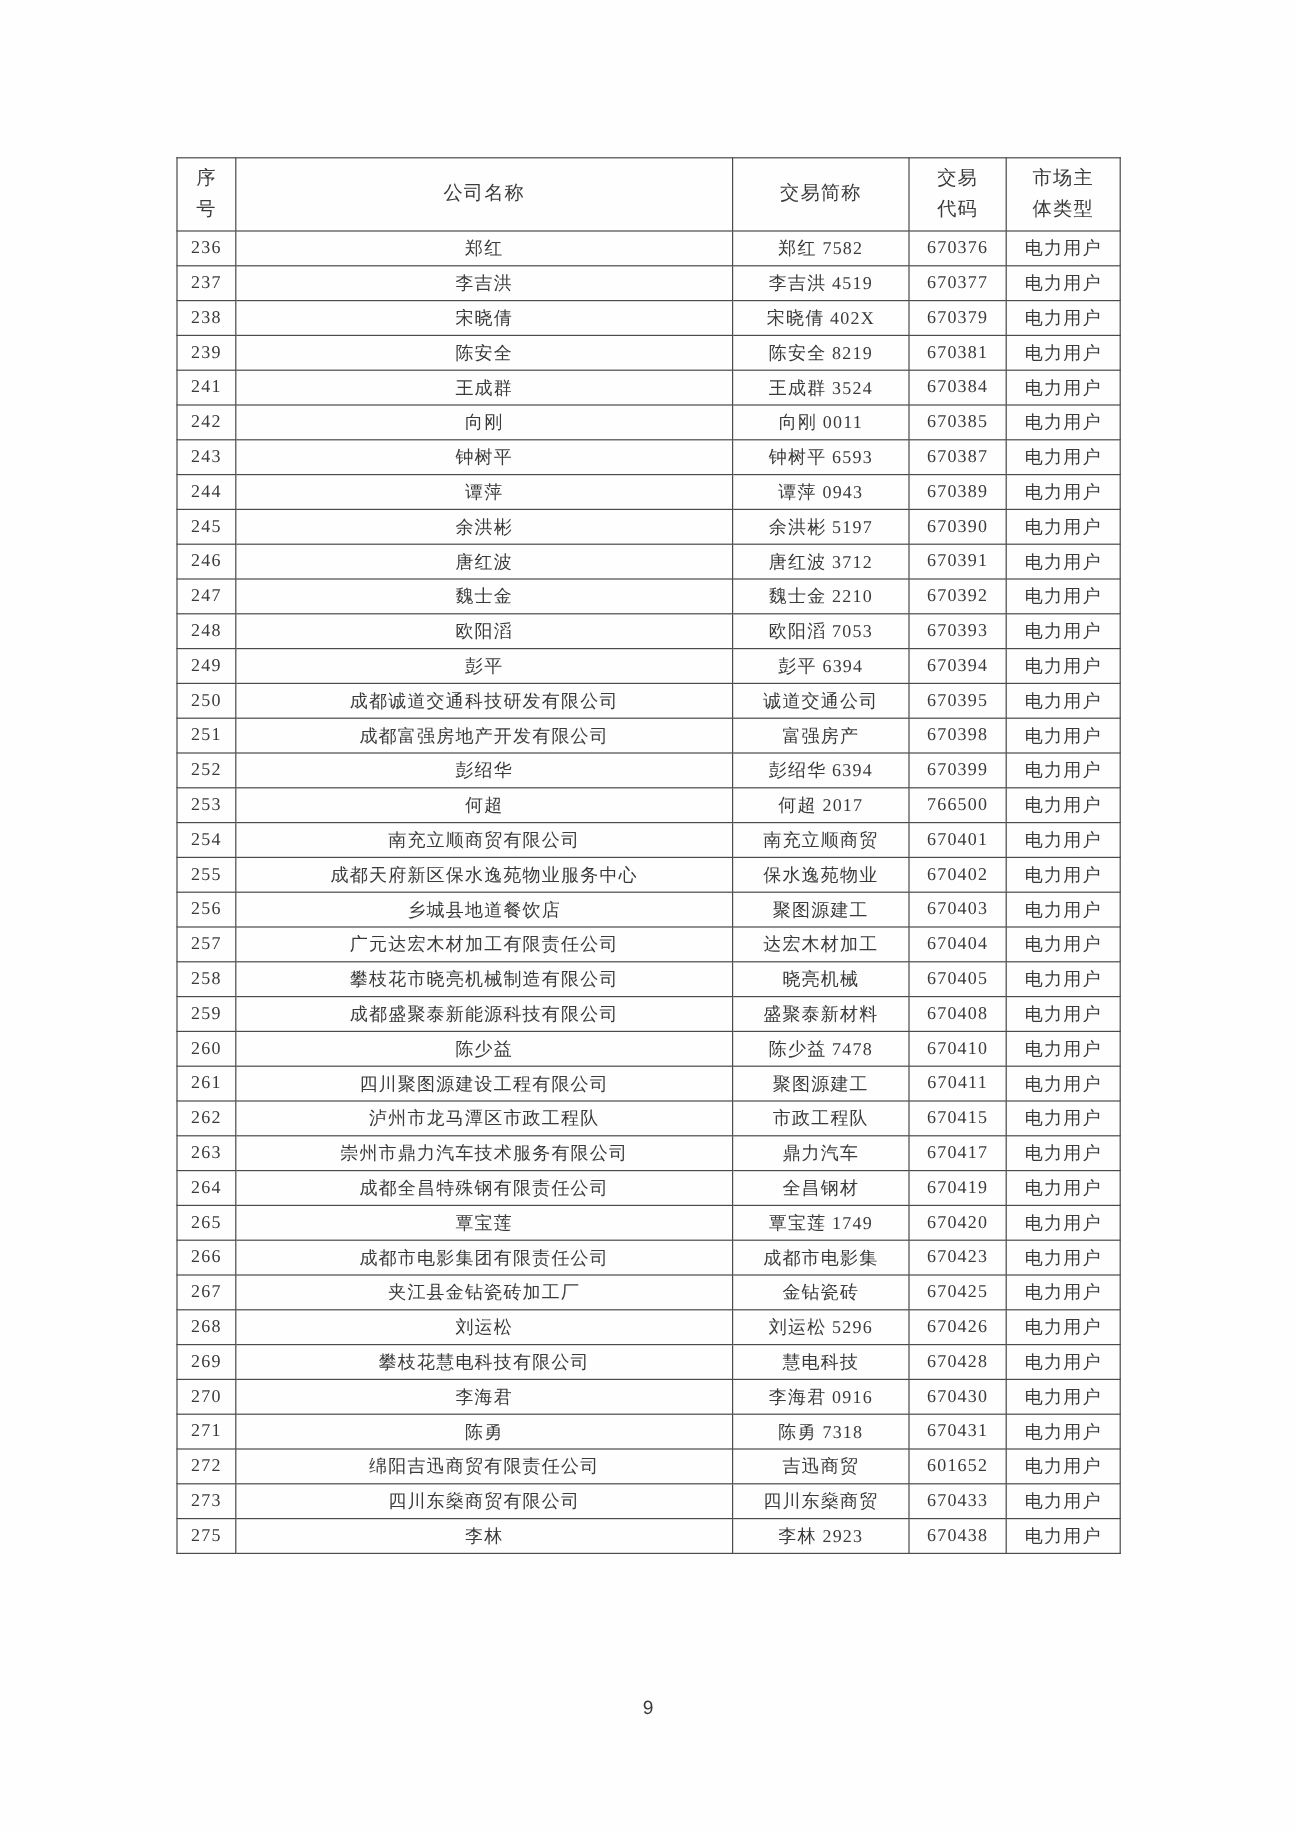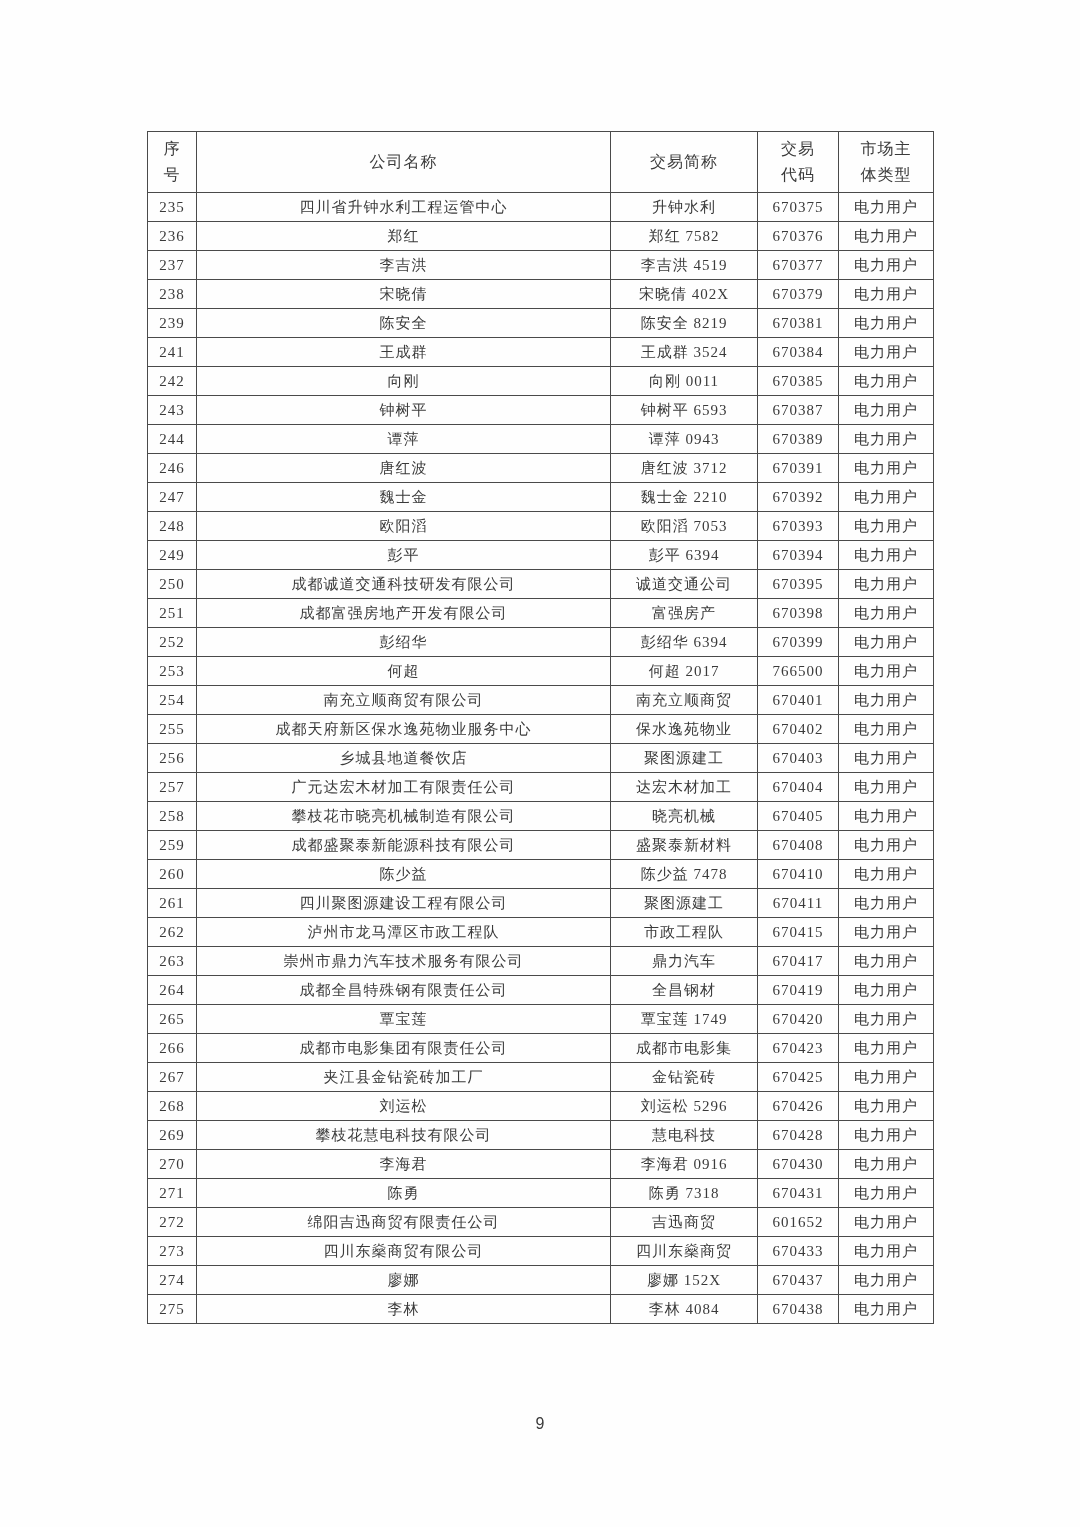--- a/index.html
+++ b/index.html
@@ -94,27 +94,20 @@
             <div class="hline">代码</div>
           </th>
           <th>
             <div class="hline">市场主</div>
             <div class="hline">体类型</div>
           </th>
         </tr>
     </thead>
     <tbody id="table-body">
         <tr>
-          <td>235</td>
-          <td>四川省升钟水利工程运管中心</td>
-          <td>升钟水利</td>
-          <td>670375</td>
-          <td>电力用户</td>
-        </tr>
-        <tr>
           <td>236</td>
           <td>郑红</td>
           <td>郑红 7582</td>
           <td>670376</td>
           <td>电力用户</td>
         </tr>
         <tr>
           <td>237</td>
           <td>李吉洪</td>
           <td>李吉洪 4519</td>
@@ -157,20 +150,27 @@
           <td>电力用户</td>
         </tr>
         <tr>
           <td>244</td>
           <td>谭萍</td>
           <td>谭萍 0943</td>
           <td>670389</td>
           <td>电力用户</td>
         </tr>
         <tr>
+          <td>245</td>
+          <td>余洪彬</td>
+          <td>余洪彬 5197</td>
+          <td>670390</td>
+          <td>电力用户</td>
+        </tr>
+        <tr>
           <td>246</td>
           <td>唐红波</td>
           <td>唐红波 3712</td>
           <td>670391</td>
           <td>电力用户</td>
         </tr>
         <tr>
           <td>247</td>
           <td>魏士金</td>
           <td>魏士金 2210</td>
@@ -353,30 +353,23 @@
           <td>电力用户</td>
         </tr>
         <tr>
           <td>273</td>
           <td>四川东燊商贸有限公司</td>
           <td>四川东燊商贸</td>
           <td>670433</td>
           <td>电力用户</td>
         </tr>
         <tr>
-          <td>274</td>
-          <td>廖娜</td>
-          <td>廖娜 152X</td>
-          <td>670437</td>
-          <td>电力用户</td>
-        </tr>
-        <tr>
           <td>275</td>
           <td>李林</td>
-          <td>李林 4084</td>
+          <td>李林 2923</td>
           <td>670438</td>
           <td>电力用户</td>
         </tr>
       </tbody>
   </table>
 
   <div class="page-number">9</div>
 
 </div>
 

